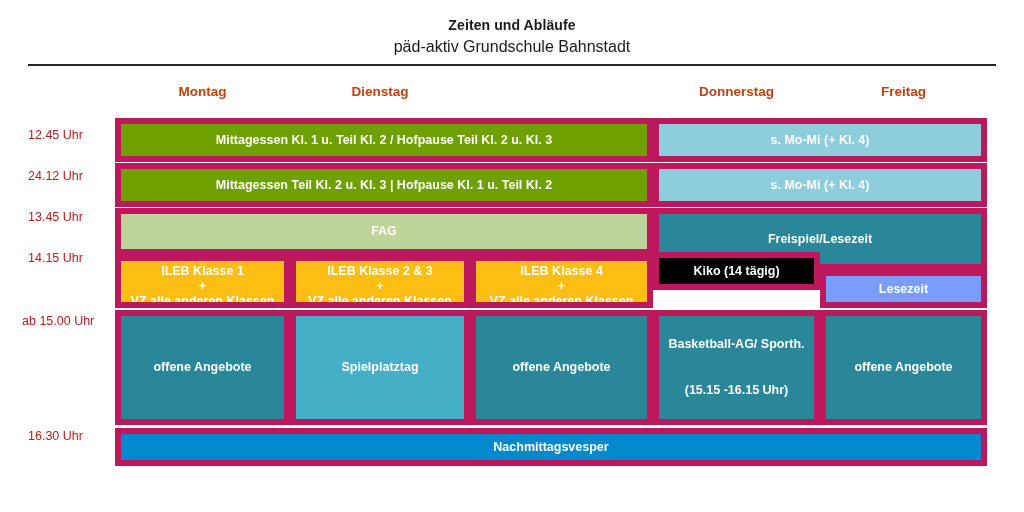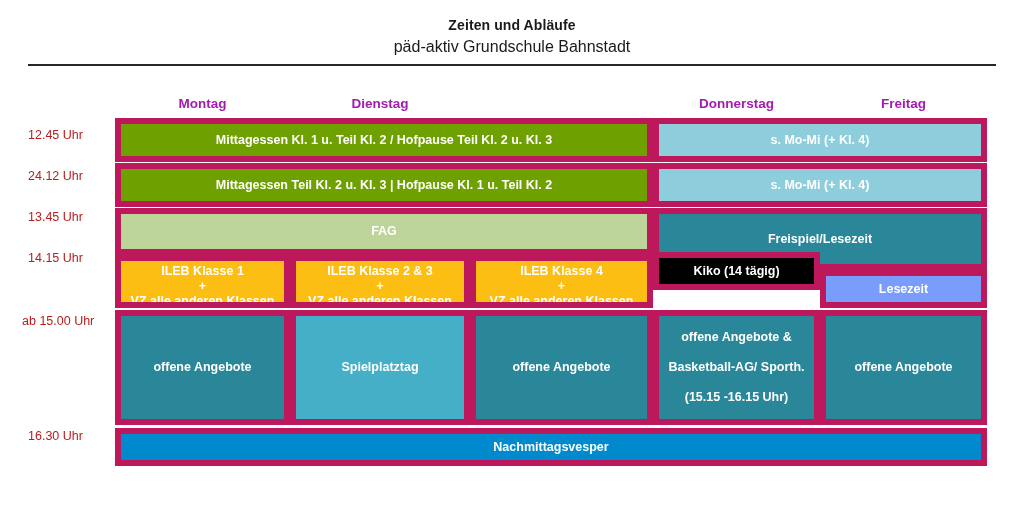--- a/index.html
+++ b/index.html
@@ -52,26 +52,26 @@
 
   .col-head-row {
     position: absolute;
     left: 0;
     top: 80px;
     width: 1024px;
     height: 24px;
   }
   .col-head {
     position: absolute;
-    top: 12px;
+    top: 0;
     text-align: center;
     font-size: 13.5px;
     font-weight: bold;
     line-height: 24px;
-    color: #a21caf;
+    color: #c2410c;
   }
 
   .time-label {
     position: absolute;
     text-align: left;
     font-size: 12.5px;
     color: #b91c1c;
     line-height: 14px;
     white-space: nowrap;
   }
@@ -153,21 +153,20 @@
     <span class="line">VZ alle anderen Klassen</span>
   </div>
 
   <div class="cell" style="left:653px; top:252px; width:167px; height:38px; background:#000000;">Kiko (14 tägig)</div>
   <div class="cell" style="left:820px; top:270px; width:167px; height:38px; background:#7A9CFB;">Lesezeit</div>
 
   <div class="cell" style="left:115px; top:310px; width:175px; height:115px; background:#2A8699;">offene Angebote</div>
   <div class="cell" style="left:290px; top:310px; width:180px; height:115px; background:#45AFC8;">Spielplatztag</div>
   <div class="cell" style="left:470px; top:310px; width:183px; height:115px; background:#2A8699;">offene Angebote</div>
   <div class="cell spaced" style="left:653px; top:310px; width:167px; height:115px; background:#2A8699;">
-    <span class="line">offene Angebote &amp;</span>
     <span class="line">Basketball-AG/ Sporth.</span>
     <span class="line">(15.15 -16.15 Uhr)</span>
   </div>
   <div class="cell" style="left:820px; top:310px; width:167px; height:115px; background:#2A8699;">offene Angebote</div>
 
   <div class="cell" style="left:115px; top:428px; width:872px; height:38px; background:#0089CC;">Nachmittagsvesper</div>
 
 </div>
 
 </body></html>

